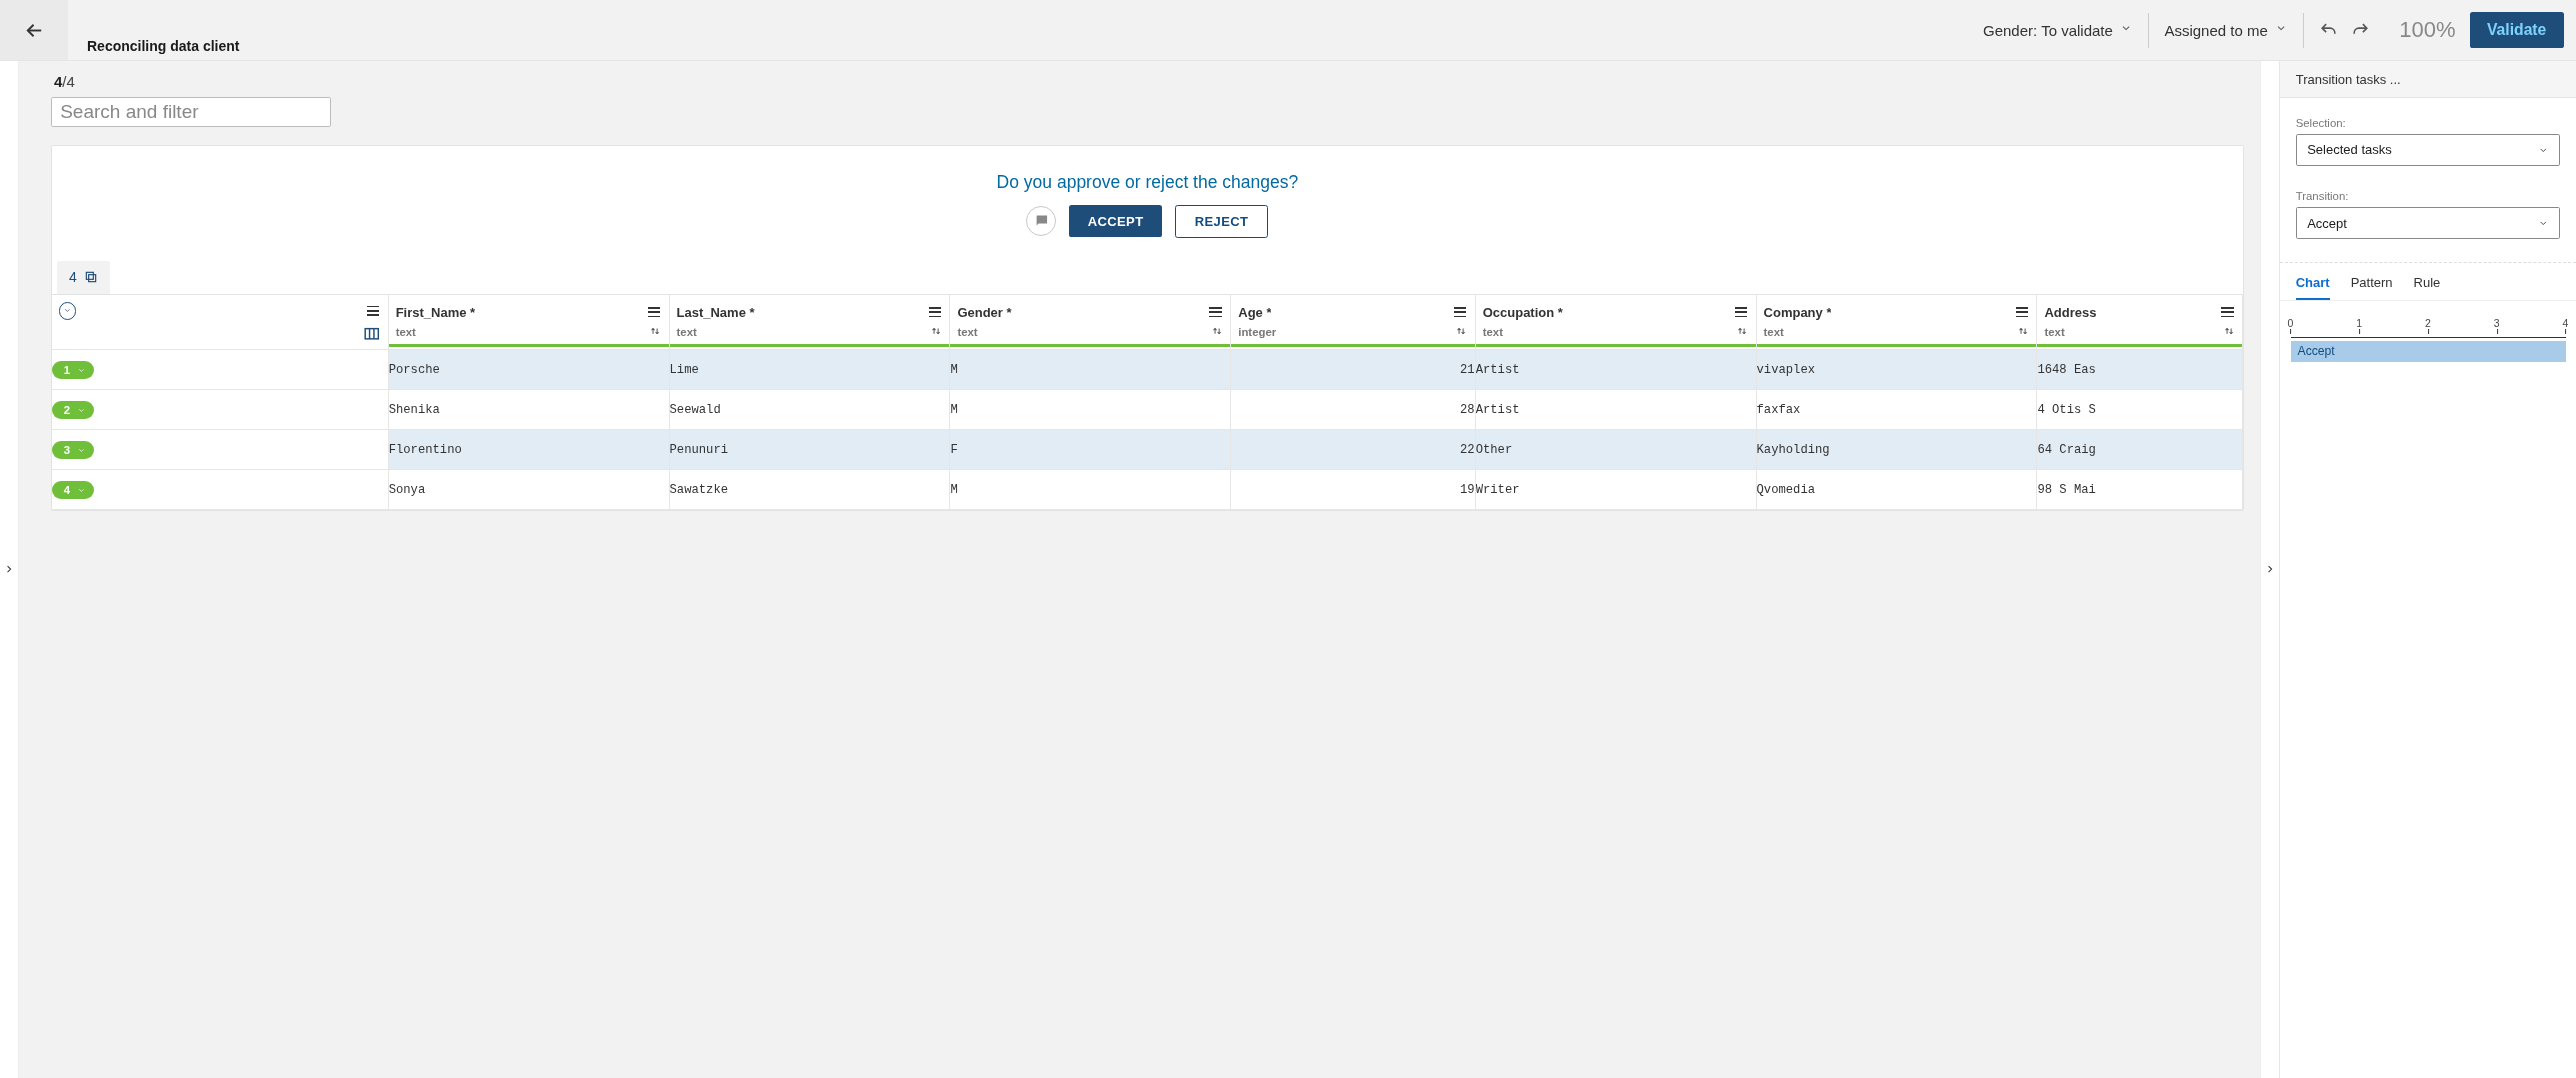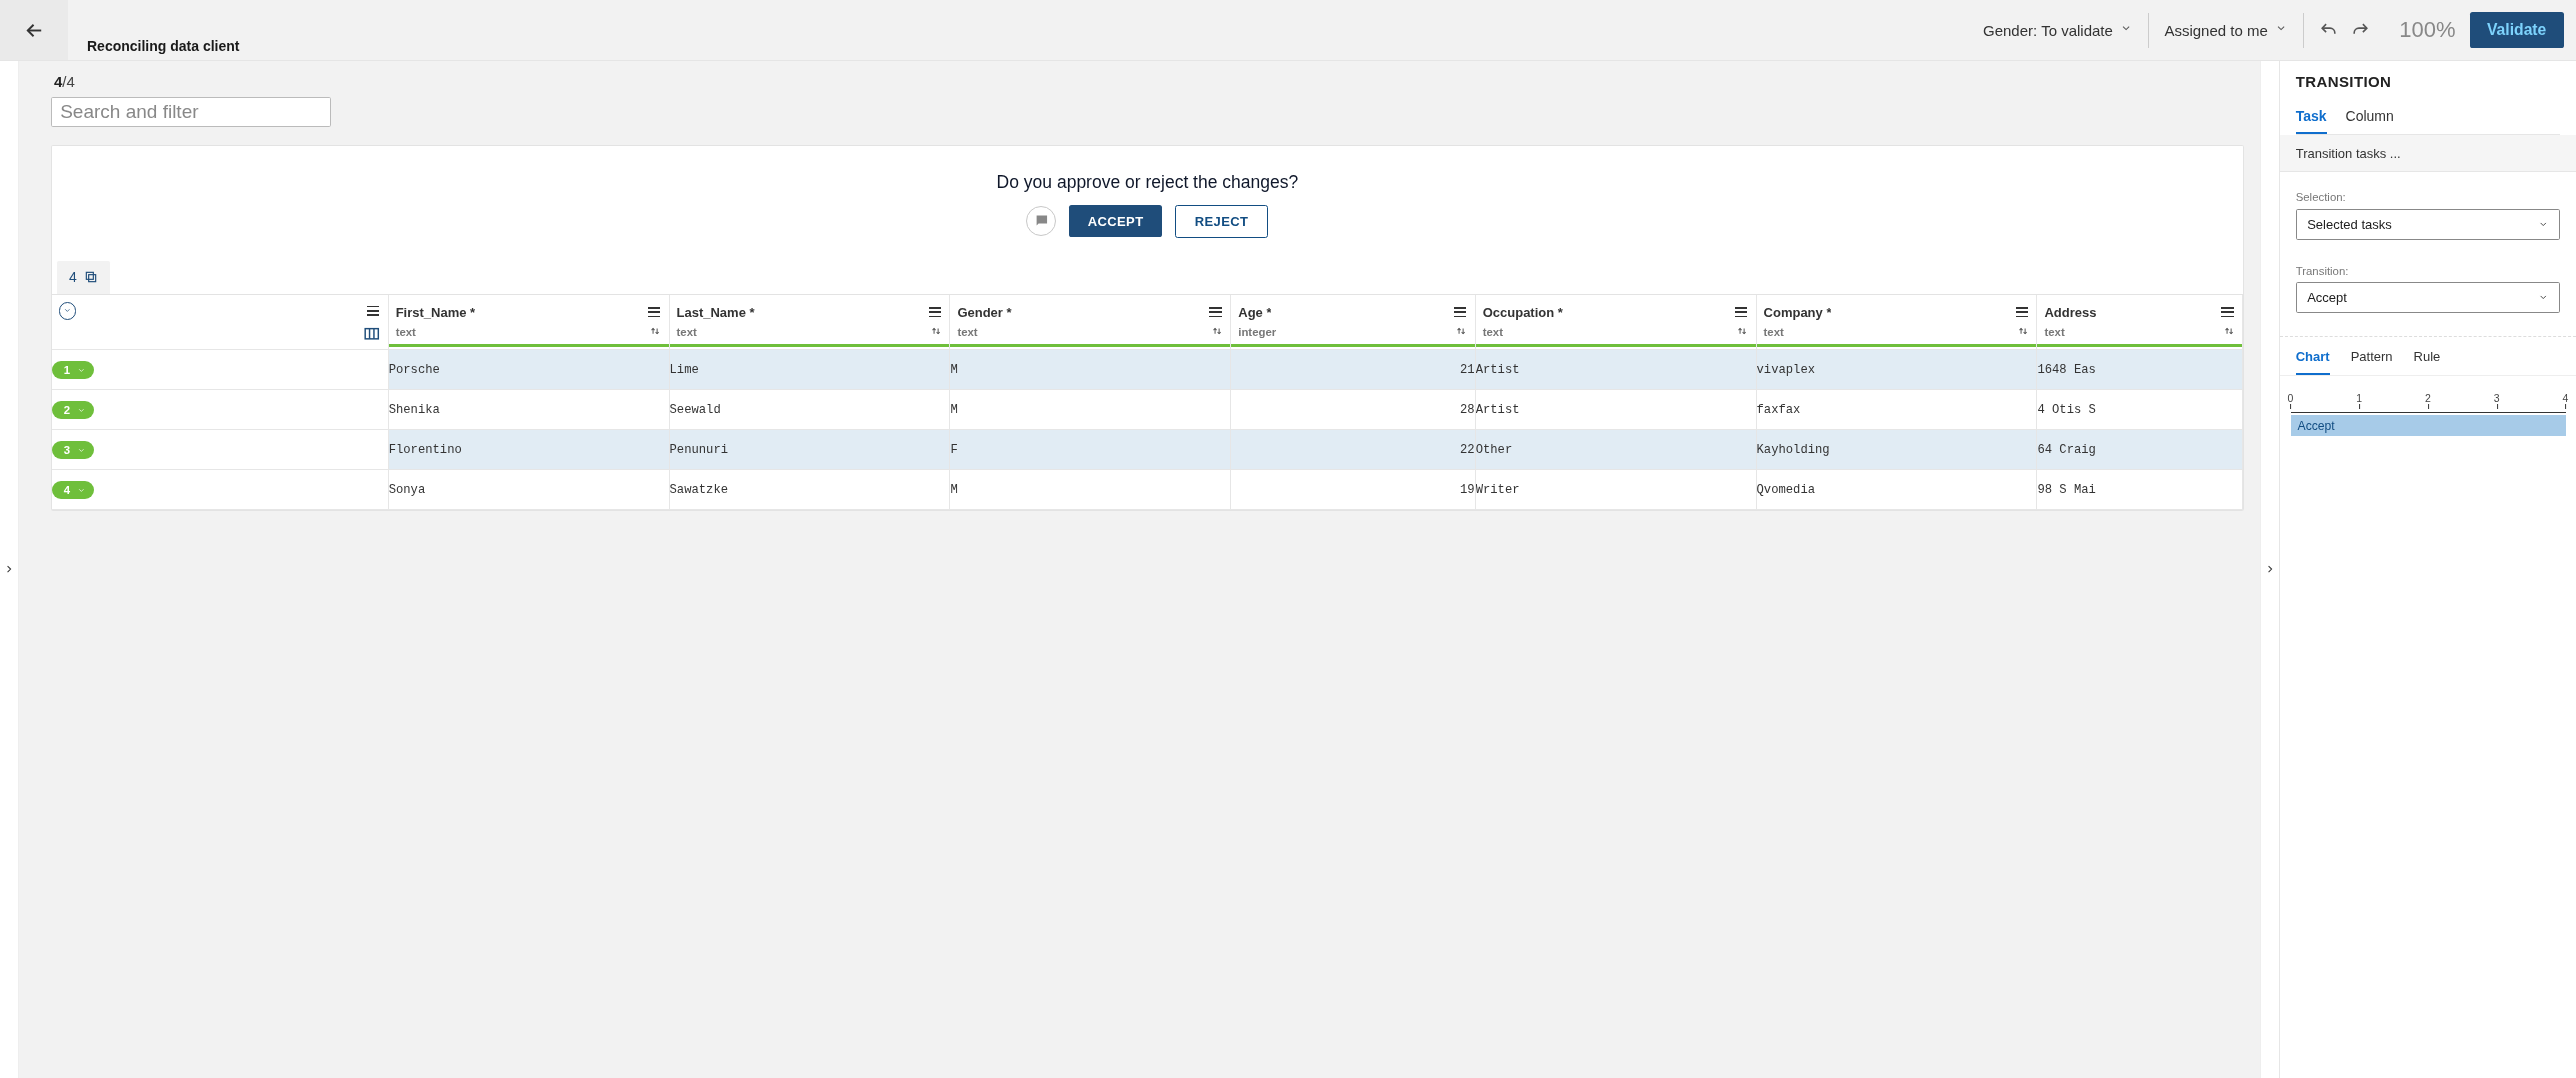--- a/index.html
+++ b/index.html
@@ -33,21 +33,21 @@
   .side { width: 297px; background:#fff; border-left:0.9px solid #e6e6e6; display:flex; flex-direction:column; }
 
   
   .count-row { font-size:15px; color:#444; margin-bottom:7px; padding-left:3.5px; }
   .count-row .cur { font-weight:700; color:#222; }
   .search-input { width: 280px; height: 30px; border:0.9px solid #bbb; border-radius:1.7px; padding: 0 8.7px; font-size:19px; color:#333; background:#fff; }
   .search-input::placeholder { color:#888; }
 
   
   .card { background:#fff; border:0.9px solid #e3e3e3; border-radius:1.7px; margin-top:17.5px; }
-  .prompt { text-align:center; font-size:17.5px; color:#0f172a; padding: 26px 0 12.2px; }
+  .prompt { text-align:center; font-size:17.5px; color:#0369a1; padding: 26px 0 12.2px; }
   .btn-row { display:flex; align-items:center; justify-content:center; gap:12.2px; padding-bottom:23px; }
   .comment-btn { width:30px; height:30px; border-radius:50%; border:0.9px solid #c8c8c8; background:#fff; display:flex; align-items:center; justify-content:center; cursor:pointer; }
   .comment-btn svg { width:15.7px; height:15.7px; fill:#888; }
   .accept-btn { background:#1f4d7a; color:#fff; border:none; padding:8.7px 19px; font-size:13px; font-weight:600; border-radius:2.6px; letter-spacing:0.4px; cursor:pointer; }
   .reject-btn { background:#fff; color:#124d82; border:0.9px solid #124d82; padding:7.9px 19px; font-size:13px; font-weight:600; border-radius:2.6px; letter-spacing:0.4px; cursor:pointer; }
 
   
   .rowcount-tab { background:#f2f2f2; display:inline-flex; align-items:center; gap:7px; padding:8.7px 12.2px; font-size:14px; color:#1f4d7a; border-top-left-radius:1.7px; border-top-right-radius:1.7px; margin-left: 5.2px; }
   .rowcount-tab svg { width:14px; height:14px; stroke:#1f4d7a; fill:none; }
 
@@ -425,27 +425,20 @@
     </div>
   </div>
 
   <div class="right-rail">
     <svg viewBox="0 0 24 24" fill="none" stroke-width="2">
         <path d="M9 6l6 6-6 6"></path>
       </svg>
   </div>
 
   <div class="side">
-    <div class="side-head">
-      <div class="side-title">TRANSITION</div>
-      <div class="tabs">
-        <div class="tab active">Task</div>
-        <div class="tab">Column</div>
-      </div>
-    </div>
     <div class="side-sub">Transition tasks ...</div>
     <div class="side-body">
       <div class="field-label">Selection:</div>
       <div class="select">
         <span>Selected tasks</span>
         <svg viewBox="0 0 24 24" fill="none" stroke-width="2">
             <path d="M6 9l6 6 6-6"></path>
           </svg>
       </div>
       <div class="spacer"></div>

